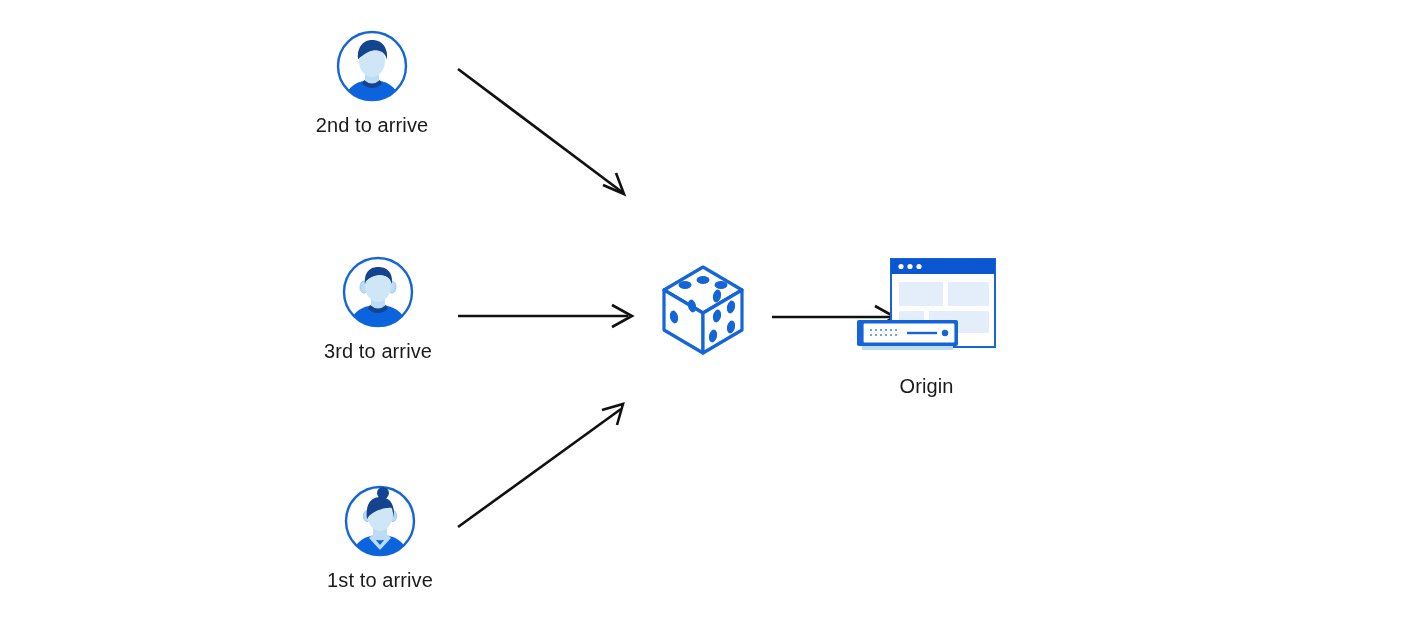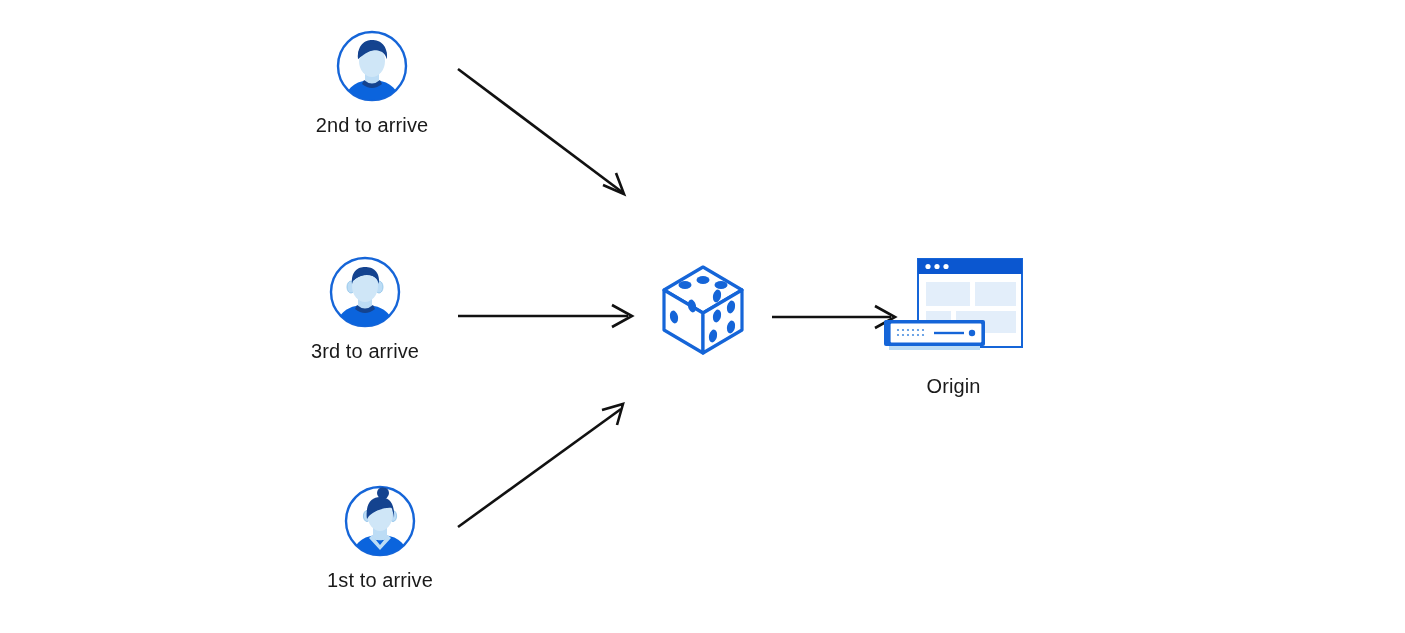--- a/index.html
+++ b/index.html
@@ -33,24 +33,24 @@
   .icon-box { line-height:0; }
   svg { display:block; overflow:visible; }
   #arrow-layer {
     position:absolute;
     left:0; top:0;
     width:1405px; height:633px;
     pointer-events:none;
   }
   
   #actor-2nd { left:302px; top:28px;  width:140px; }
-  #actor-3rd { left:295px; top:254px; width:140px; }
+  #actor-3rd { left:308px; top:254px; width:140px; }
   #actor-1st { left:310px; top:483px; width:140px; }
   #randomizer { left:655px; top:262px; width:95px; }
-  #origin-node { left:876px; top:255px; width:155px; }
+  #origin-node { left:849px; top:255px; width:155px; }
   #actor-2nd .icon-box, #actor-3rd .icon-box, #actor-1st .icon-box { margin-left:0; }
 </style>
 </head>
 <body>
 
 <div id="diagram">
 
   <svg id="arrow-layer" viewBox="0 0 1405 633" width="1405" height="633">
     <g stroke="#111111" stroke-width="2.6" fill="none" stroke-linecap="butt">
 

